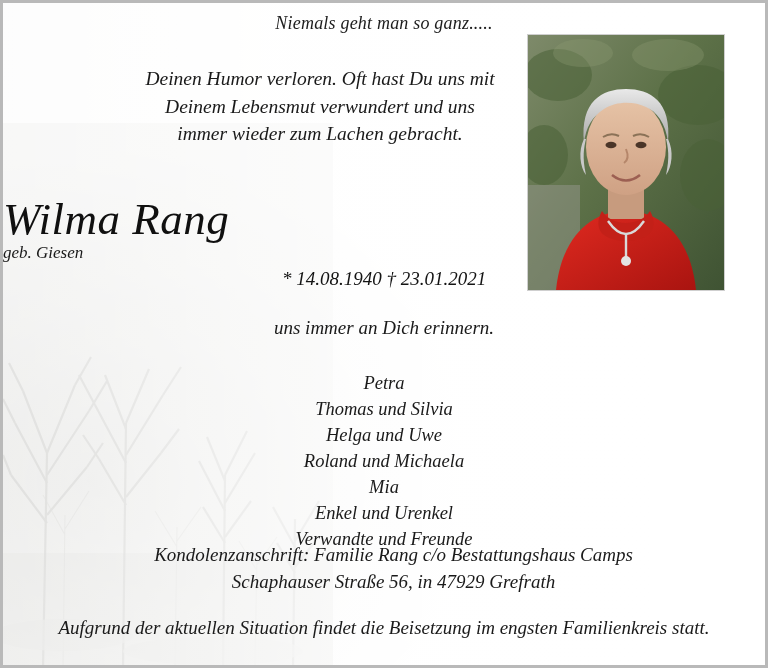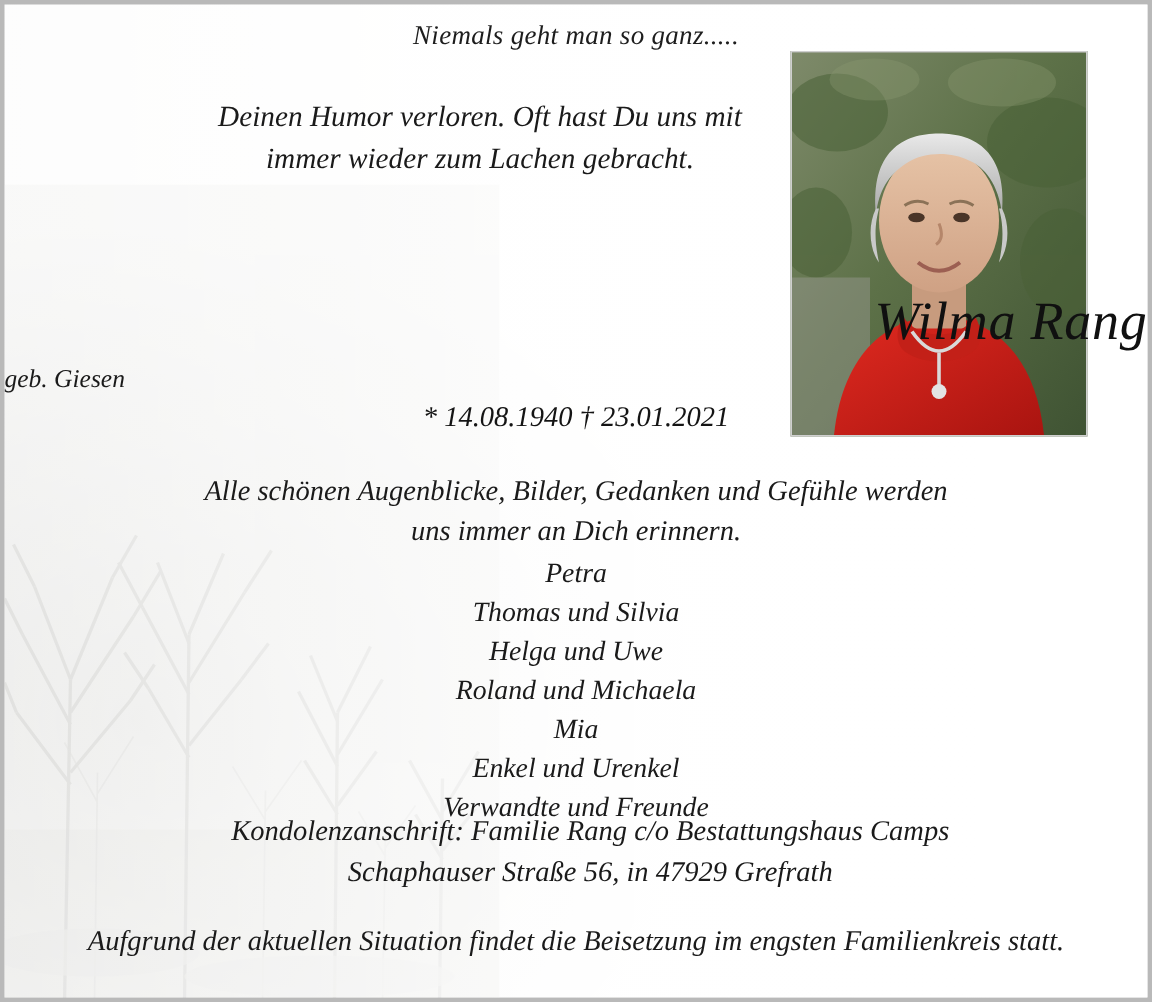--- a/index.html
+++ b/index.html
@@ -75,22 +75,22 @@
     border: 1px solid #cfcfcf;
     overflow: hidden;
     background: #6c7a5c;
   }
   .portrait svg { display: block; }
   .name {
     position: absolute;
     left: 0;
     right: 0;
     top: 190px;
-    text-align: right;
-    font-size: 36px;
+    text-align: left;
+    font-size: 45px;
     font-style: italic;
     color: #101010;
     letter-spacing: 0.5px;
   }
   .nee {
     position: absolute;
     left: 0;
     right: 0;
     top: 240px;
     text-align: left;
@@ -185,20 +185,21 @@
     </g>
   </svg>
   <div class="bg-veil"></div>
 
   <div class="content">
 
     <div class="headline">Niemals geht man so ganz.....</div>
 
     <div class="verse">
       <div>Deinen Humor verloren. Oft hast Du uns mit</div>
+      <div>Deinem Lebensmut verwundert und uns</div>
       <div>immer wieder zum Lachen gebracht.</div>
     </div>
 
     <div class="portrait">
       <svg width="196" height="255" viewBox="0 0 196 255" aria-hidden="true">
         <defs>
           <linearGradient id="bgGreen" x1="0" y1="0" x2="1" y2="1">
             <stop offset="0%" stop-color="#7e8a6a"></stop>
             <stop offset="45%" stop-color="#5d7148"></stop>
             <stop offset="100%" stop-color="#3f5333"></stop>
@@ -257,21 +258,20 @@
         <path d="M98 200 l0 22" stroke="#d9d9d9" stroke-width="2.4" fill="none"></path>
         <circle cx="98" cy="226" r="5" fill="#e3e3e3"></circle>
       </svg>
     </div>
 
     <div class="name">Wilma Rang</div>
     <div class="nee">geb. Giesen</div>
     <div class="dates">* 14.08.1940  † 23.01.2021</div>
 
     <div class="memory">
-      <div>Alle schönen Augenblicke, Bilder, Gedanken und Gefühle werden</div>
       <div>uns immer an Dich erinnern.</div>
     </div>
 
     <div class="mourners">
       <div>Petra</div>
       <div>Thomas und Silvia</div>
       <div>Helga und Uwe</div>
       <div>Roland und Michaela</div>
       <div>Mia</div>
       <div>Enkel und Urenkel</div>

